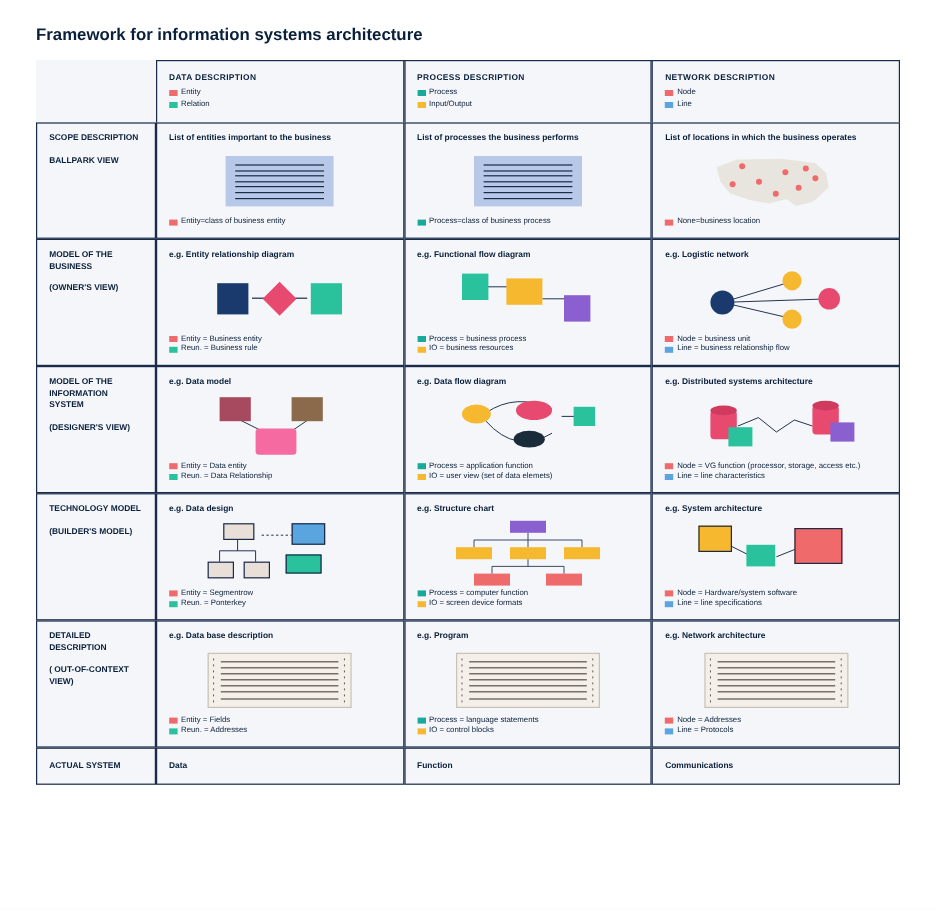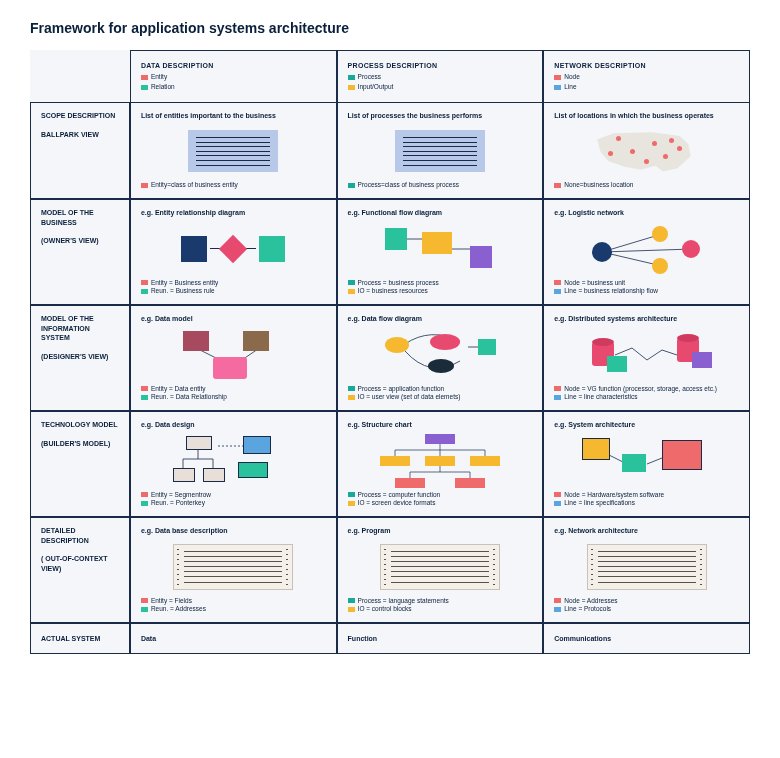--- a/index.html
+++ b/index.html
@@ -55,21 +55,21 @@
 .listing span { height: 0.7px; background: #5a5248; display: block; }
 .listing::before, .listing::after { content:''; position:absolute; top:2px; bottom:2px; width:5px; background-image: radial-gradient(#5a5248 28%, transparent 30%); background-size: 4px 5px; }
 .listing::before { left: 2px; }
 .listing::after { right: 2px; }
 .actual { font-weight: 700; padding: 10px; }
 svg.connector { position:absolute; top:0; left:0; width:100%; height:100%; pointer-events:none; }
 </style>
 </head>
 <body>
 
-<h1>Framework for application systems architecture</h1>
+<h1>Framework for information systems architecture</h1>
 
 <div class="grid">
 
 <div class="row header-row">
   <div class="cell c0"></div>
   <div class="cell c1">
     <div class="hdr">DATA DESCRIPTION</div>
     <div class="legend">
           <span class="swatch red"></span>
           <span>Entity</span>

